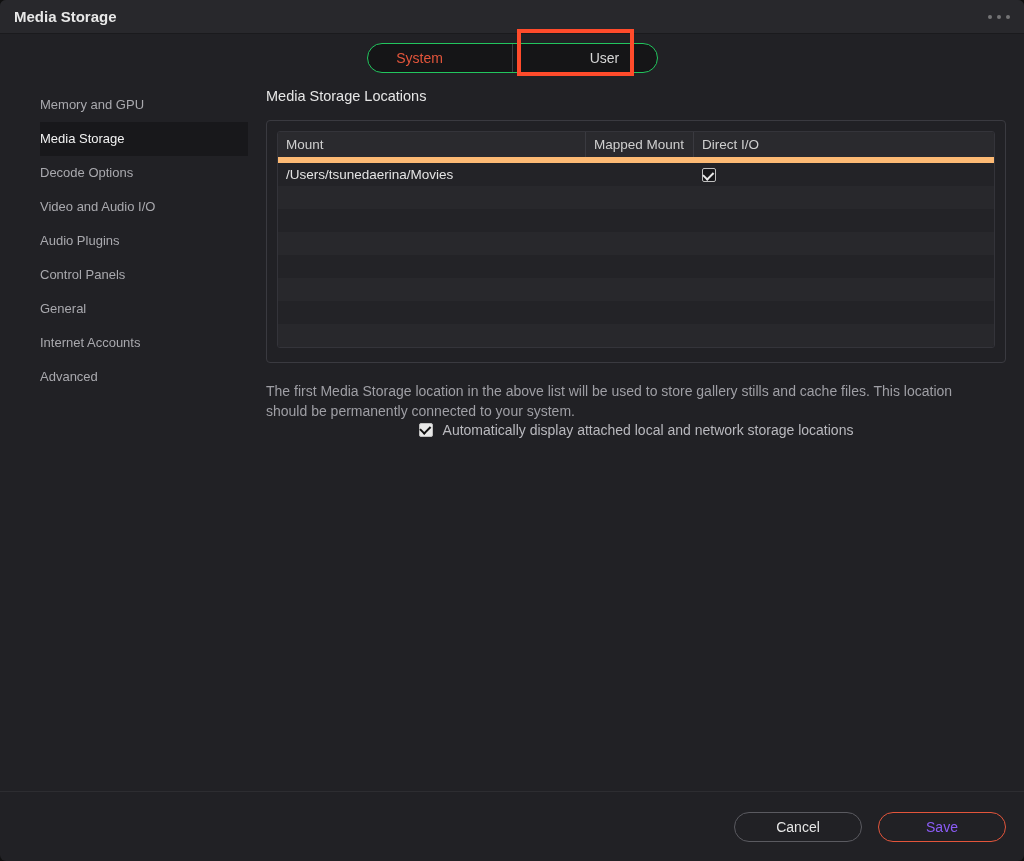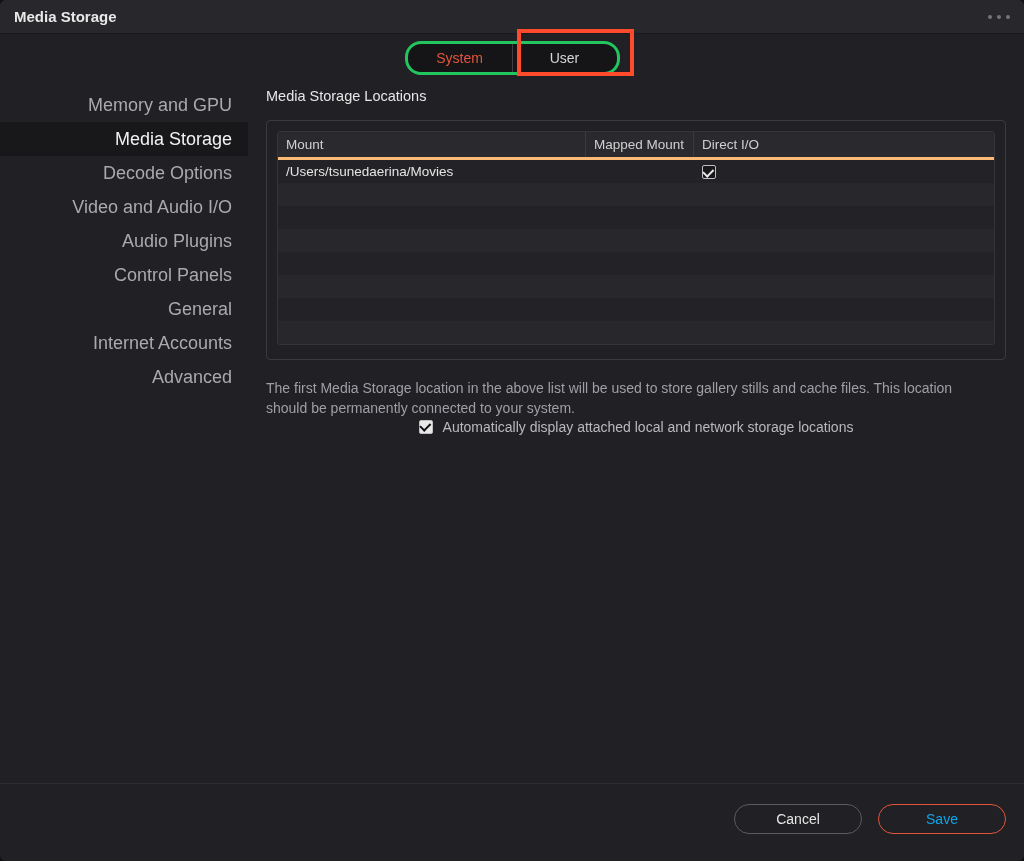--- a/index.html
+++ b/index.html
@@ -28,22 +28,23 @@
   .titlebar .spacer { flex: 1; }
   .kebab { display:flex; gap:5px; align-items:center; opacity:.5;}
   .dot { width:4px; height:4px; border-radius:50%; background:#c0c0c0;}
   .tabbar {
     display:flex; justify-content:center; align-items:center;
     height:48px;
     position:relative;
   }
   .seg {
     display:flex; background:#151517;
-    border:3px solid #22c55e; border-radius:16px;
+    border:1px solid #22c55e; border-radius:16px;
     overflow:hidden;
+    gap:40px;
   }
   .seg-btn {
     width:104px; height:28px; line-height:28px;
     text-align:center; font-size:14px; cursor:pointer;
     color:#d6d6d6;
   }
   .seg-btn.active { color:#e3553b; }
   .seg-div { width:1px; background:#3e3e44; }
   .highlight-box {
     position:absolute;
@@ -54,38 +55,39 @@
   .body {
     display:flex;
     height: calc(861px - 34px - 48px - 70px);
   }
   .sidebar {
     width:248px;
     padding-top:6px;
   }
   .side-item {
     height:34px; line-height:34px;
-    padding-right:16px; text-align:right;
-    font-size:18px; color:#a9a9ae;
+    padding-right:16px; 
+    font-size:13px; color:#a9a9ae;
     cursor:pointer;
+    margin-left:40px;
   }
   .side-item.active { color:#f2f2f2; background:#18181b; }
   .main {
     flex:1; padding:6px 18px 0 18px;
   }
   .section-title { font-size:14.5px; color:#e6e6e6; margin-bottom:16px; }
   .panel {
     border:1px solid #3a3a40;
     border-radius:4px;
     padding:10px 10px 14px 10px;
   }
   .table {
     border:1px solid #34343a; border-radius:3px; overflow:hidden;
   }
-  .thead { display:flex; background:#2a2a2e; border-bottom:3px solid #fdba74;}
+  .thead { display:flex; background:#2a2a2e; border-bottom:6px solid #fdba74;}
   .th {
     font-size:13.5px; color:#cfcfcf; padding:5px 8px;
     border-right:1px solid #3a3a40;
   }
   .th:last-child{border-right:none;}
   .col-mount{ flex:1 1 auto; width:300px;}
   .col-mapped{ width:108px; }
   .col-dio{ width:300px; }
   .tbody .tr { display:flex; align-items:center; height:23px;}
   .tbody .tr:nth-child(odd){ background:#232327;}
@@ -115,31 +117,31 @@
   .status-text{ font-size:13.5px; color:#dcdcdc;}
   .helper {
     margin-top:18px; font-size:14px; color:#9f9fa5; line-height:1.45;
     max-width:700px;
   }
   .auto-row {
     display:flex; align-items:center; justify-content:center;
     gap:10px; font-size:14px; color:#b9b9be;
   }
   .footer {
-    position:absolute; bottom:8px; left:0; right:0;
+    position:absolute; bottom:0; left:0; right:0;
     height:70px; display:flex; align-items:center; justify-content:flex-end;
     gap:16px; padding-right:18px;
     border-top:1px solid #2d2d31;
   }
   .btn {
     width:128px; height:30px; border-radius:16px;
     border:1px solid #5a5a60; background:transparent;
     color:#e6e6e6; font-size:14px; cursor:pointer;
   }
-  .btn.primary { border-color:#e3553b; color:#0ea5e9; }
+  .btn.primary { border-color:#e3553b; color:#8b5cf6; }
 </style>
 </head>
 <body>
 
 <div class="window">
 
   <div class="titlebar">
     <div class="title">Media Storage</div>
     <div class="spacer"></div>
     <div class="kebab">

